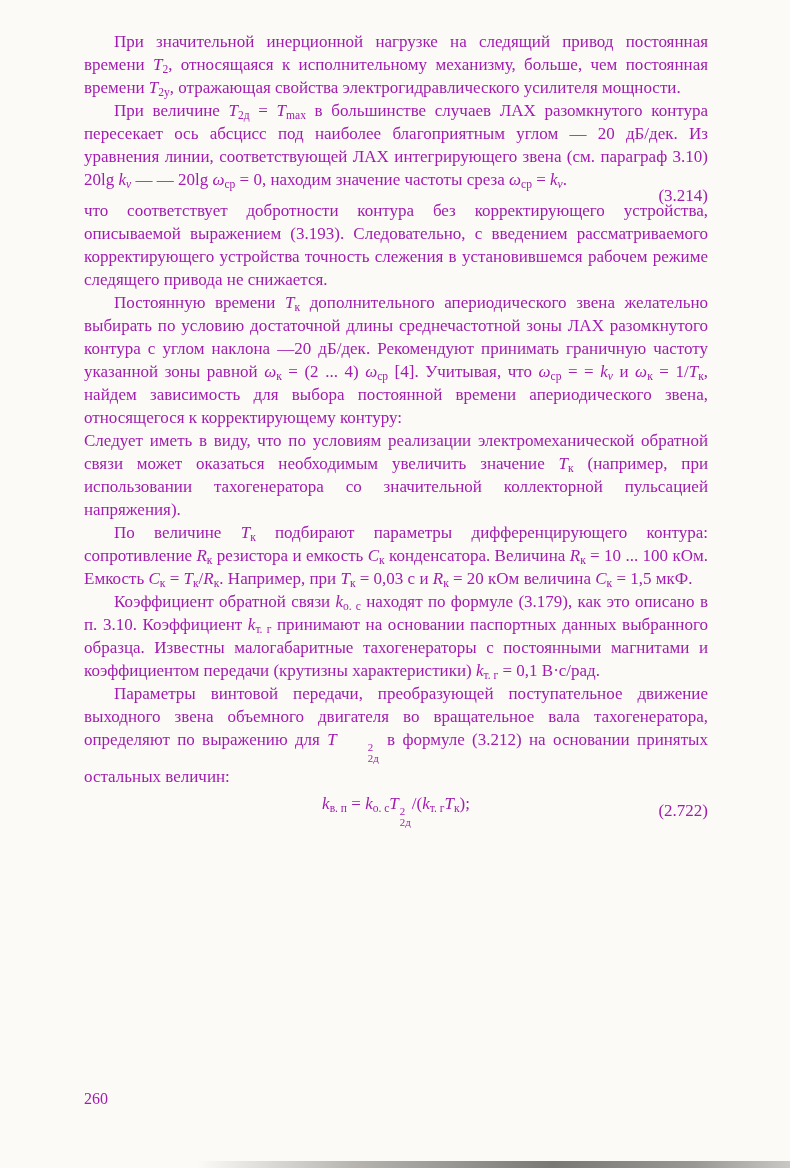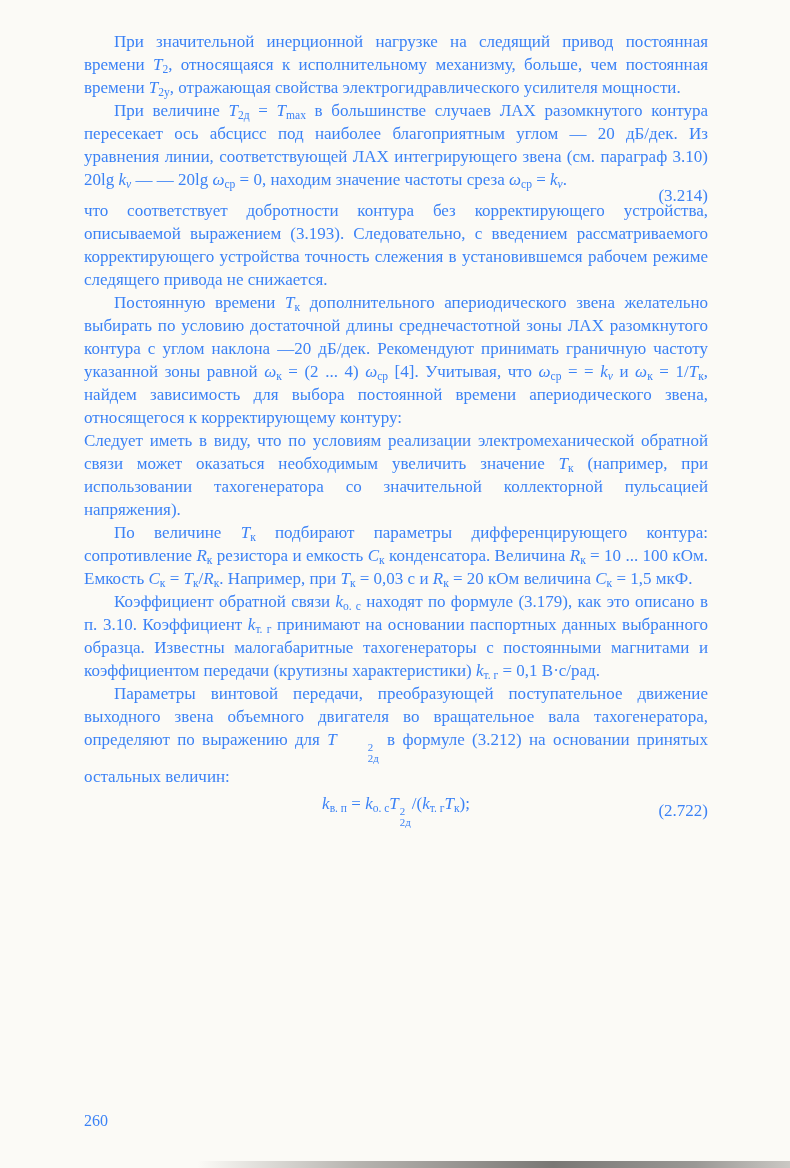--- a/index.html
+++ b/index.html
@@ -5,41 +5,41 @@
   * { margin:0; padding:0; box-sizing:border-box; }
   html, body { background:#d8d5cd; }
   .page {
     position:relative;
     width:790px; height:1168px;
     margin:0 auto;
     background:#fbfaf6;
     font-family:"Liberation Serif", serif;
     font-size:17px;
     line-height:23px;
-    color:#3b82f6;
+    color:#a21caf;
     padding:30px 82px 0 84px;
     overflow:hidden;
   }
   .para { text-align:justify; }
   .para.indent { text-indent:30px; }
   .var { font-style:italic; }
   sub, sup { font-size:68%; line-height:0; }
   sub { vertical-align:-0.3em; }
   .stack {
     display:inline-flex; flex-direction:column; align-items:flex-start;
     font-size:64%; line-height:1.05; vertical-align:-0.55em; margin:0 1px;
   }
   .formula { position:relative; text-align:center; padding:4px 0; }
   .formula-line { line-height:24px; }
   .eq-number {
     position:absolute; right:0; top:50%; transform:translateY(-50%);
     font-style:normal;
     margin-left:20px;
   }
-  .page-number { position:absolute; left:84px; bottom:36px; font-size:16px;margin-top:44px; }
+  .page-number { position:absolute; left:84px; bottom:58px; font-size:16px;margin-top:44px; }
   .scan-edge {
     position:absolute; left:0; right:0; bottom:0; height:7px;
     background:linear-gradient(to right,
       rgba(0,0,0,0) 0%, rgba(0,0,0,0) 25%,
       rgba(55,50,45,0.35) 45%, rgba(35,32,30,0.6) 70%,
       rgba(35,32,30,0.45) 88%, rgba(55,50,45,0.25) 100%);
   }
 </style>
 </head>
 <body>

